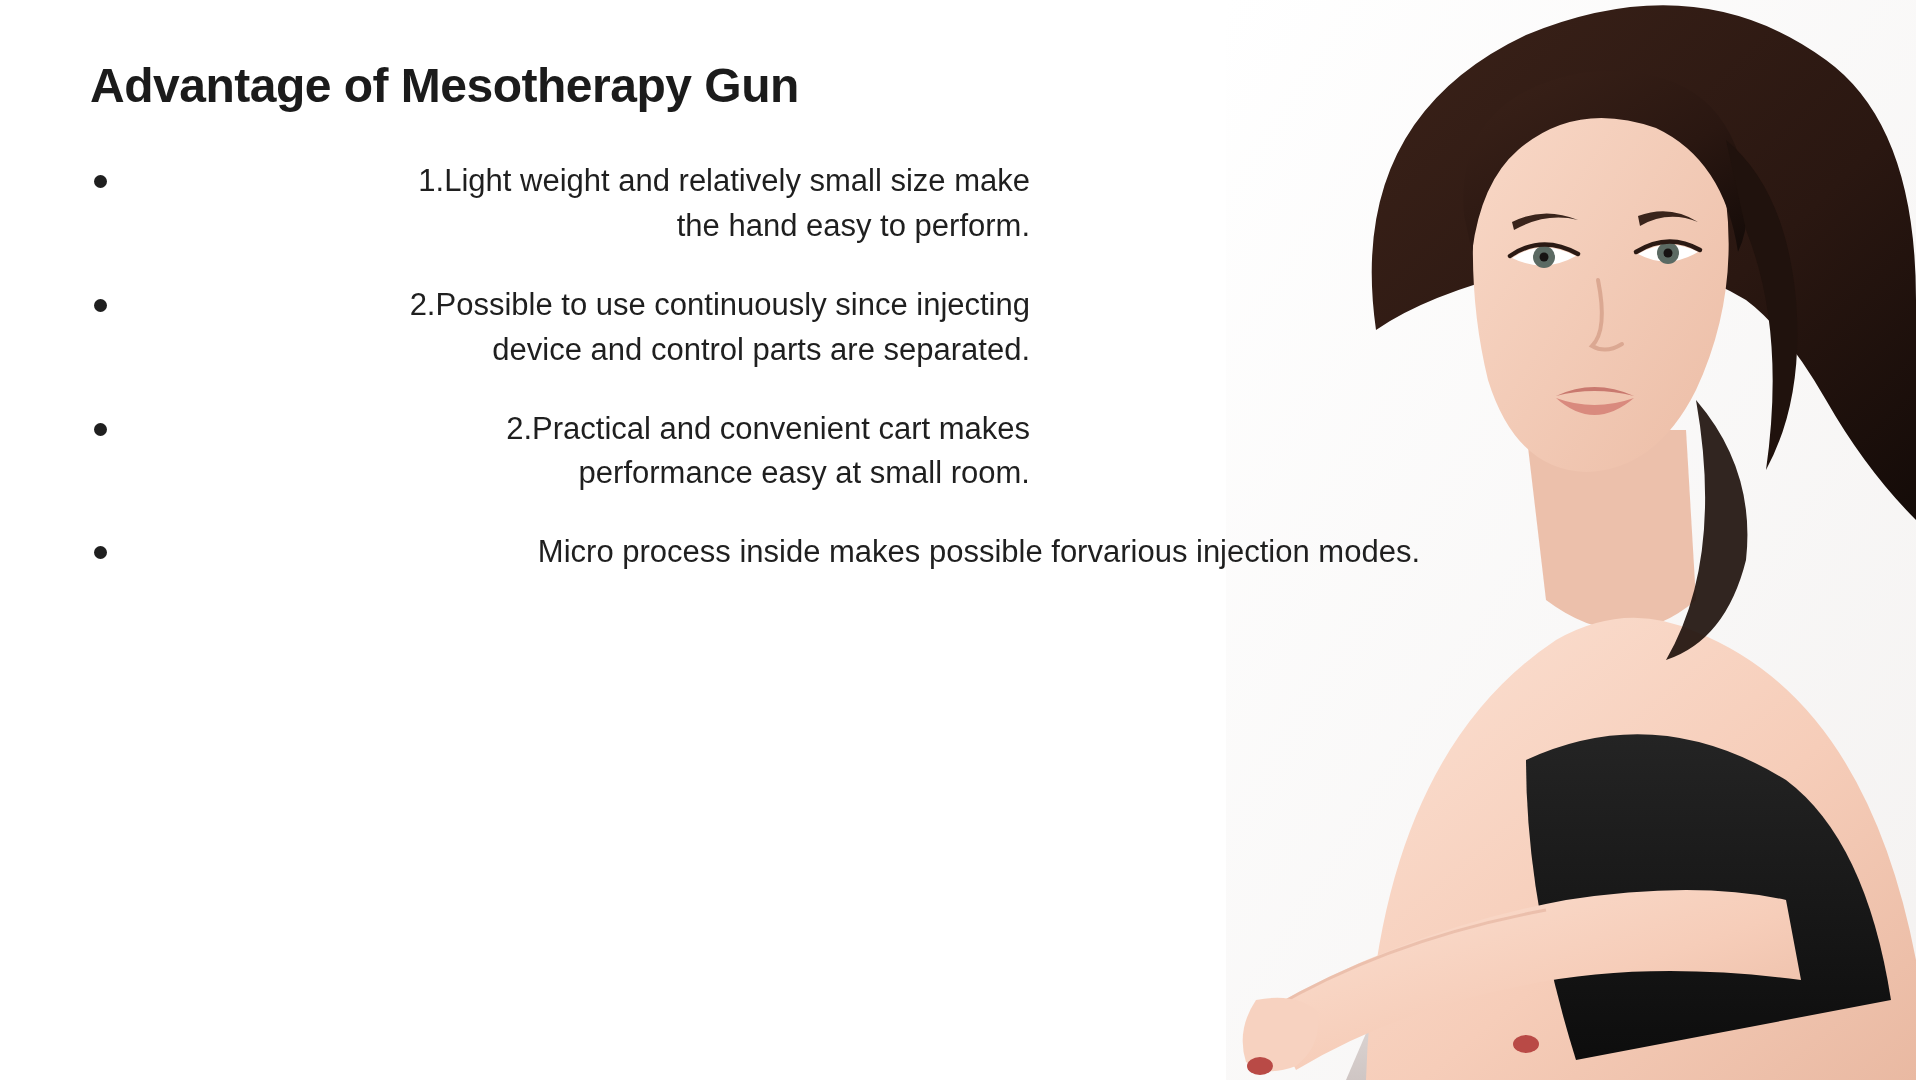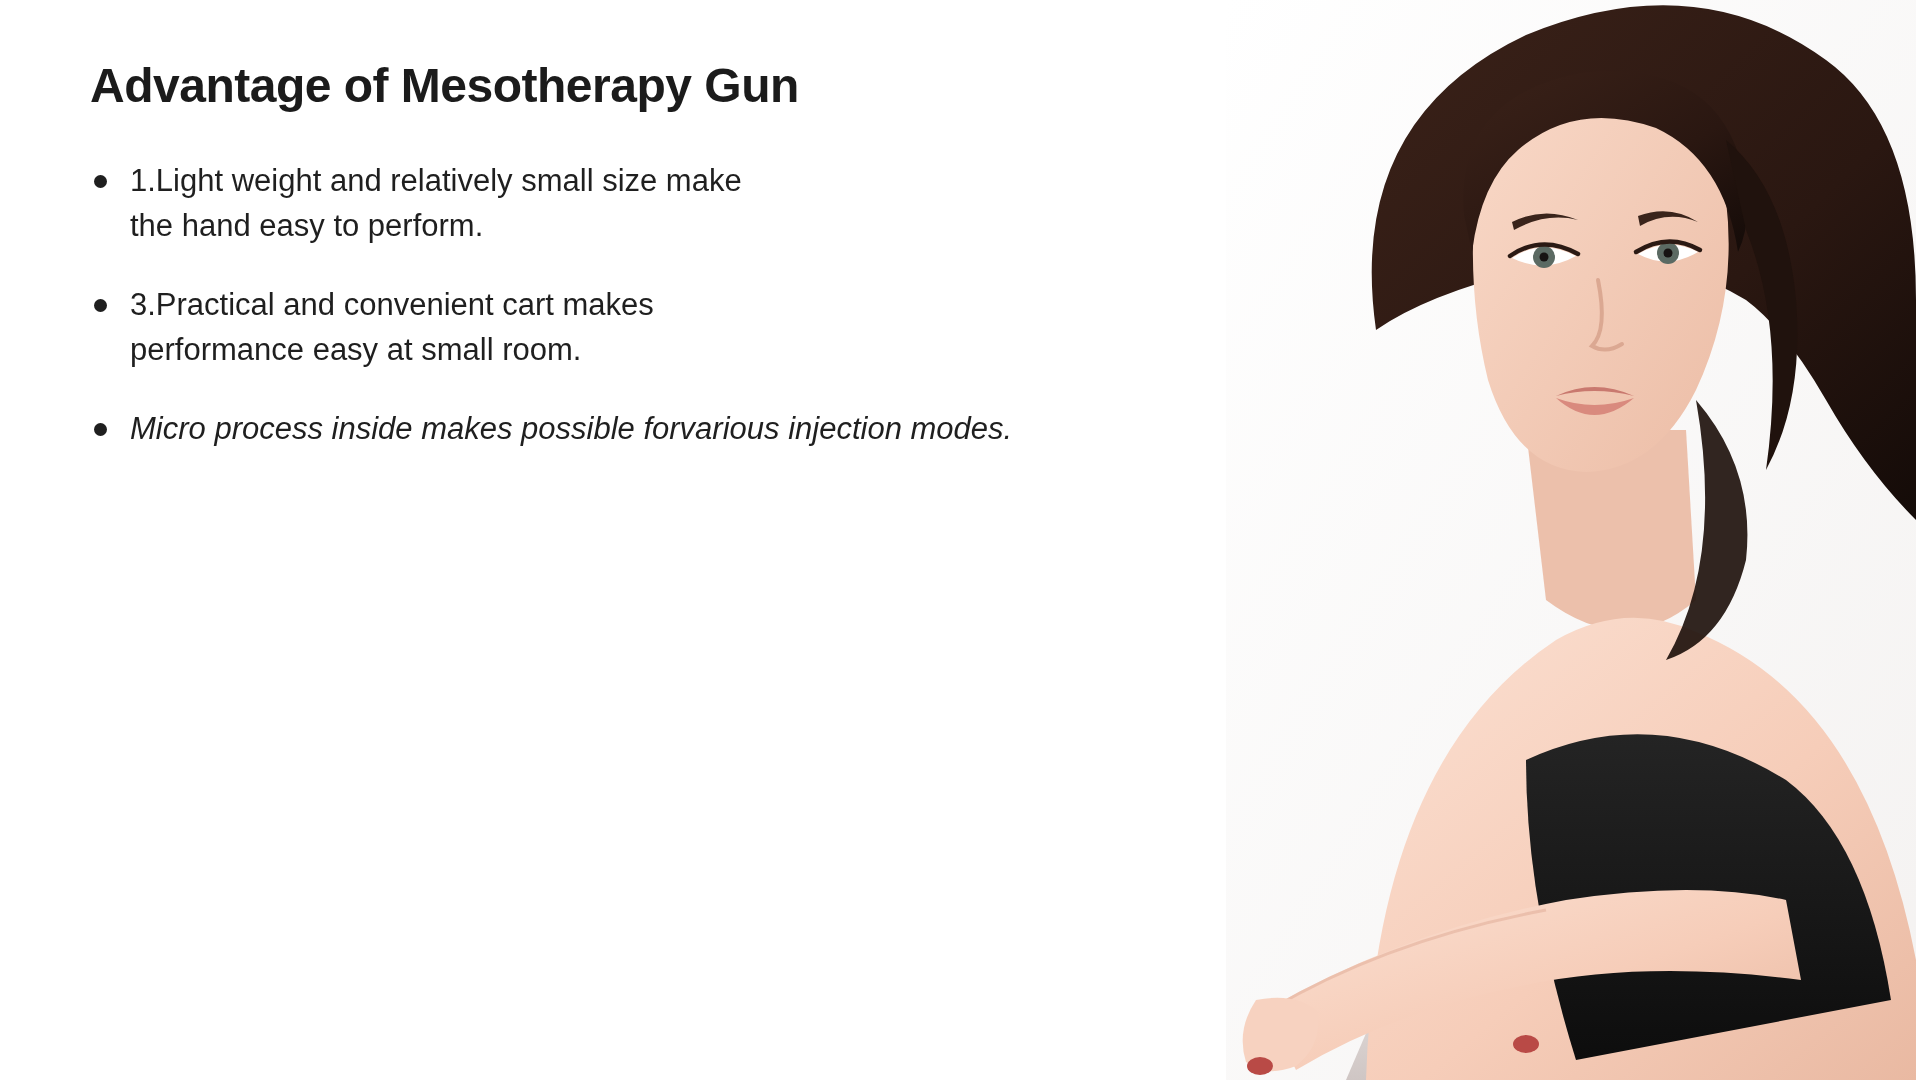--- a/index.html
+++ b/index.html
@@ -55,23 +55,24 @@
   }
 
   .bullet-item {
     position: relative;
     padding-left: 40px;
     margin-bottom: 34px;
     font-size: 31px;
     line-height: 1.45;
     color: #1f1f1f;
     max-width: 900px;
+    text-align: right;
   }
 
-  .bullet-item:last-child { margin-bottom: 0; font-style: italic; }
+  .bullet-item:last-child { margin-bottom: 0; }
 
   .bullet-dot {
     position: absolute;
     left: 4px;
     top: 16px;
     width: 13px;
     height: 13px;
     border-radius: 50%;
     background: #1f1f1f;
   }
@@ -167,21 +168,26 @@
     <h1 class="title">Advantage of Mesotherapy Gun</h1>
 
     <ul class="bullet-list">
       <li class="bullet-item">
         <span class="bullet-dot"></span>
         <span class="bullet-text">1.Light weight and relatively small size make
 the hand easy to perform.</span>
       </li>
       <li class="bullet-item">
         <span class="bullet-dot"></span>
-        <span class="bullet-text">3.Practical and convenient cart makes
+        <span class="bullet-text">2.Possible to use continuously since injecting
+device and control parts are separated.</span>
+      </li>
+      <li class="bullet-item">
+        <span class="bullet-dot"></span>
+        <span class="bullet-text">2.Practical and convenient cart makes
 performance easy at small room.</span>
       </li>
       <li class="bullet-item wide">
         <span class="bullet-dot"></span>
         <span class="bullet-text">Micro process inside makes possible forvarious injection modes.</span>
       </li>
     </ul>
   </div>
 
 </div>

